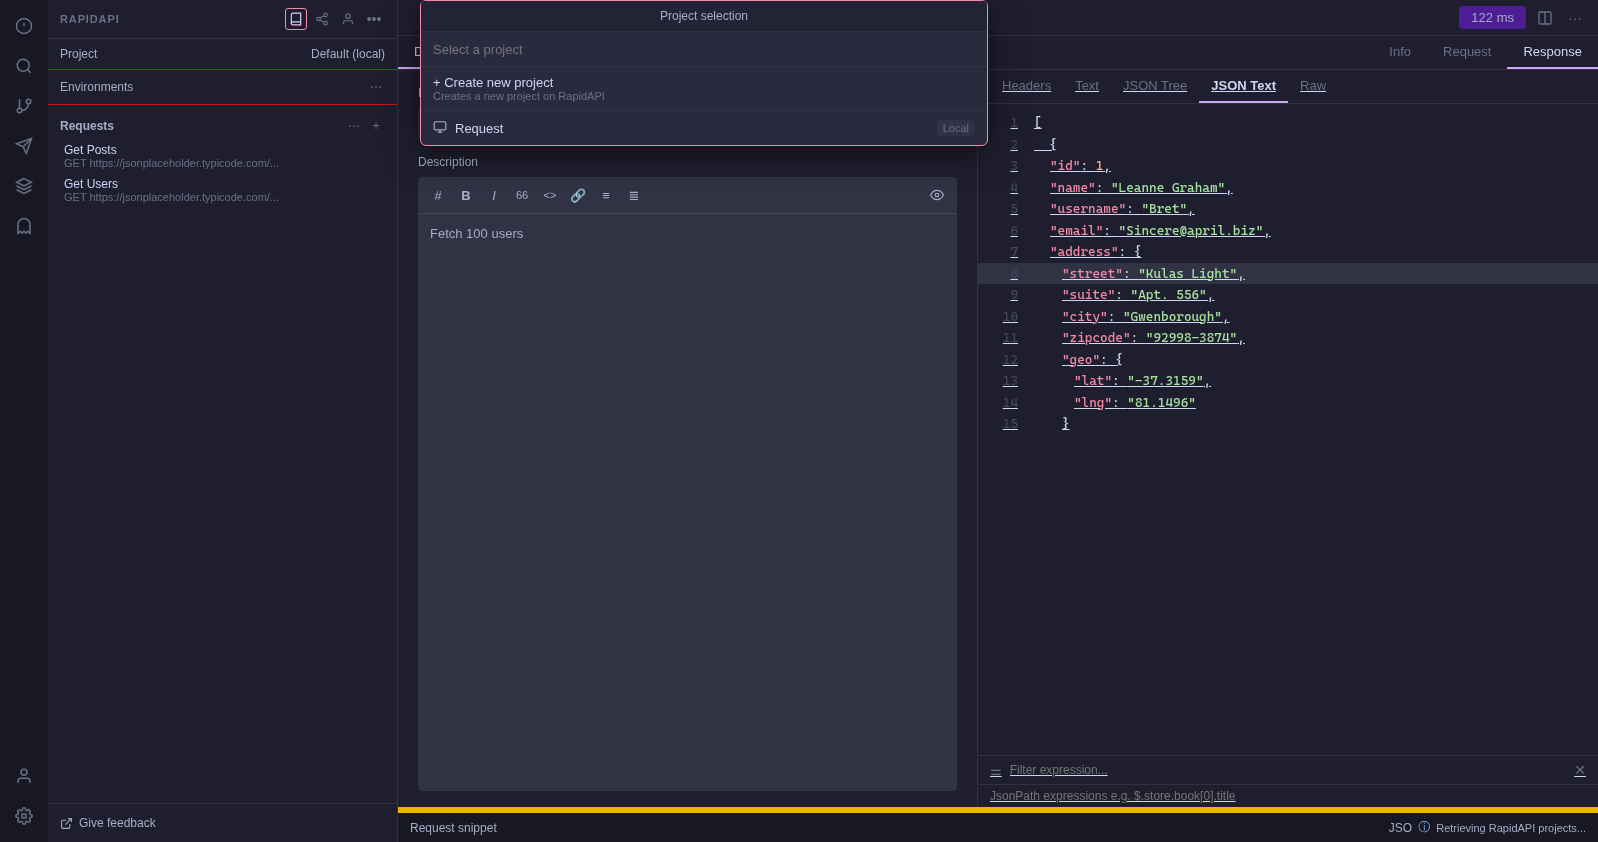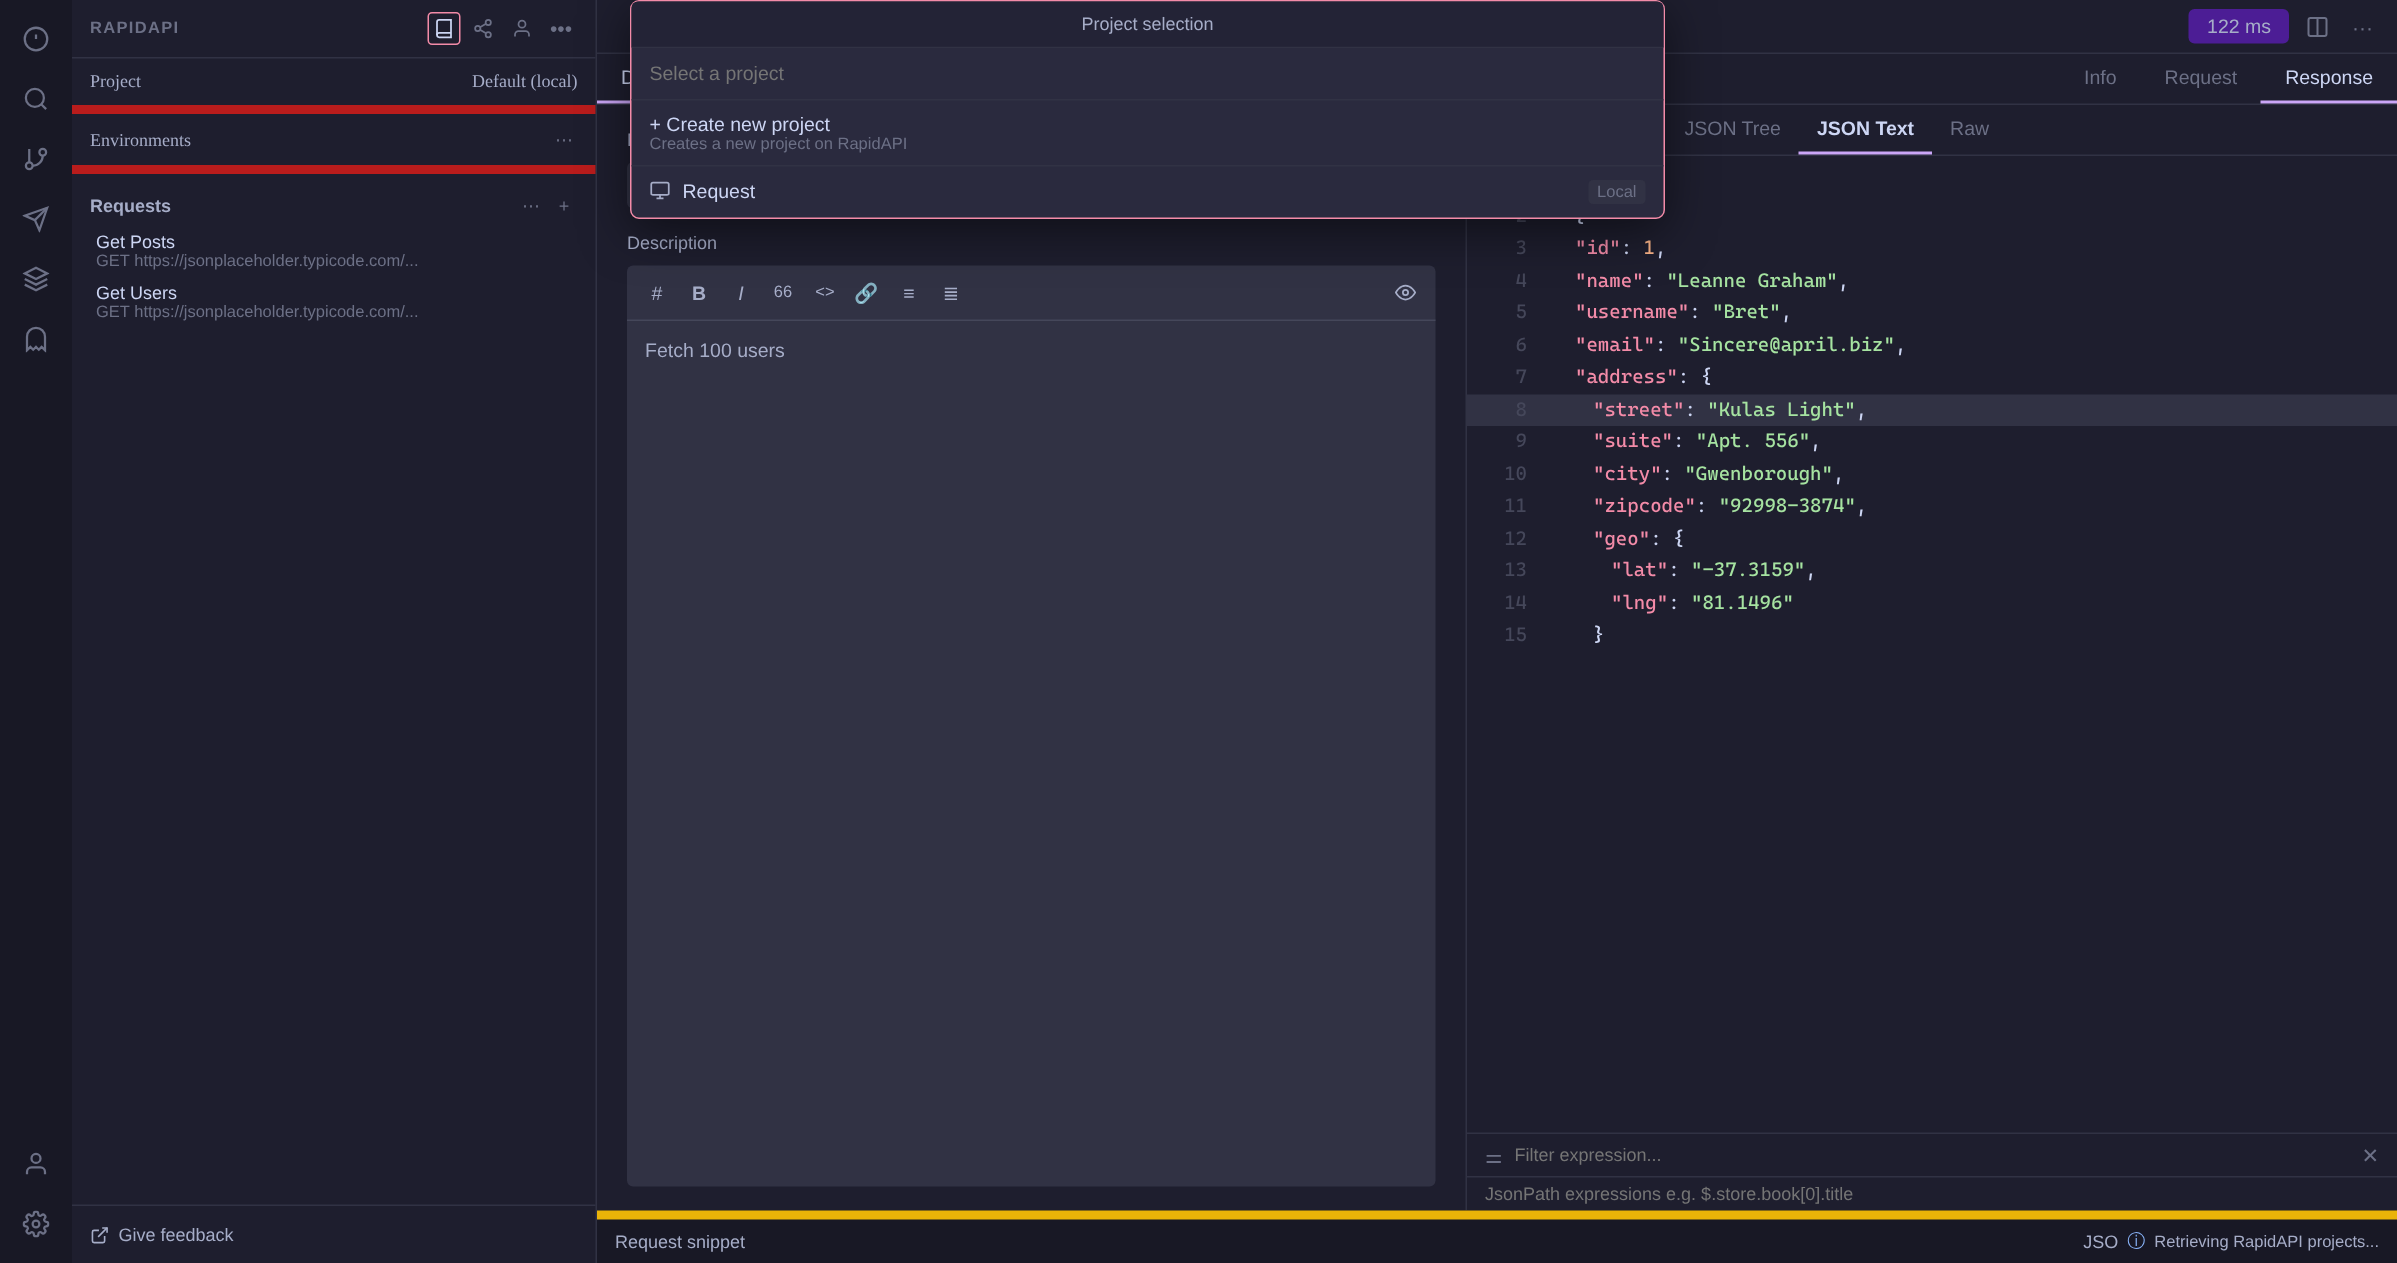--- a/index.html
+++ b/index.html
@@ -90,22 +90,21 @@
       font-size: 14px;
       border-radius: 3px;
     }
     .toolbar-icon.highlighted {
       border: 1.5px solid #f38ba8;
       color: #cdd6f4;
     }
 
     .sidebar-section {
       padding: 8px 12px;
-      border-bottom: 6px solid #b91c1c;
-      font-family: Liberation Serif, serif;
+      border-bottom: 1px solid #b91c1c;
     }
     .section-row {
       display: flex;
       align-items: center;
       justify-content: space-between;
     }
     .section-label {
       font-size: 12px;
       color: #a6adc8;
     }
@@ -354,20 +353,21 @@
       color: #6c7086;
       cursor: pointer;
       font-size: 14px;
     }
 
     
     .right-panel {
       flex: 1;
       display: flex;
       flex-direction: column;
+      text-decoration: underline;
     }
     .response-tabs {
       display: flex;
       align-items: center;
       border-bottom: 1px solid #313244;
       padding: 0 12px;
     }
     .response-tab {
       padding: 8px 12px;
       font-size: 13px;
@@ -450,21 +450,21 @@
     }
     .status-text {
       font-size: 11px;
       color: #a6adc8;
     }
     .status-info-icon { color: #89b4fa; font-size: 12px; }
     .project-selection-modal {
       position: absolute;
       top: 0;
       left: 420px;
-      width: 690px;
+      width: 568px;
       background: #2a2a3e;
       border: 1.5px solid #f38ba8;
       border-radius: 6px;
       z-index: 100;
       box-shadow: 0 8px 32px rgba(0,0,0,0.5);
     }
     .modal-title-bar {
       display: flex;
       align-items: center;
       justify-content: center;

